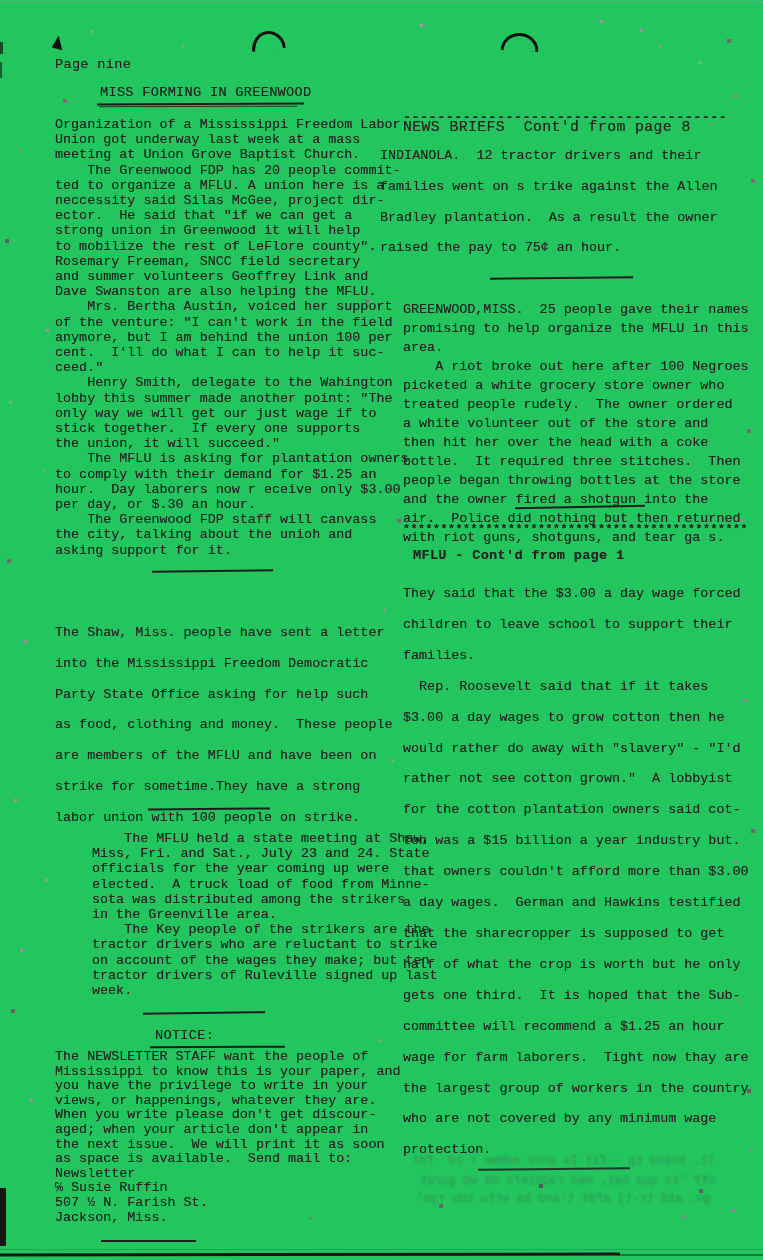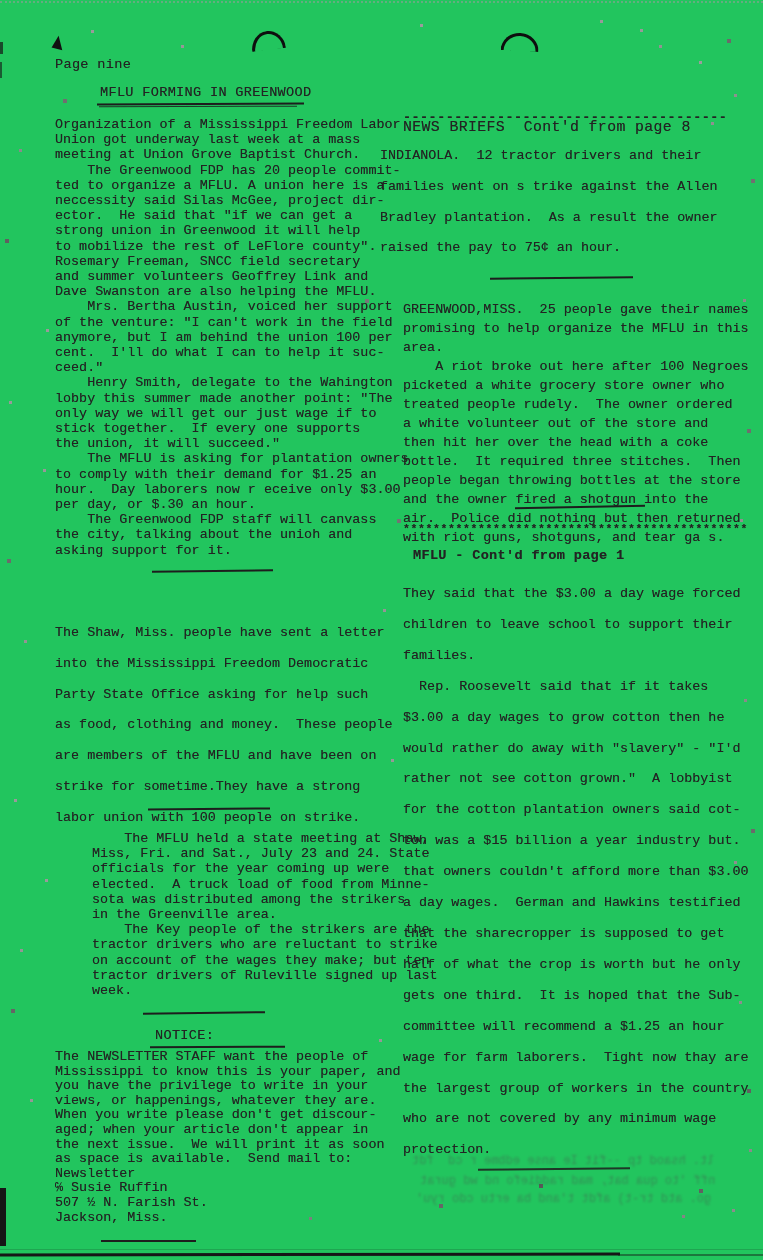--- a/index.html
+++ b/index.html
@@ -88,21 +88,21 @@
   <div class="arc" style="left:251px;top:31px;width:28px;height:16px;transform:rotate(-7deg);"></div>
   <div class="arc" style="left:501px;top:33px;width:32px;height:15px;transform:rotate(3deg);"></div>
   <div class="flag" style="left:53px;top:36px;transform:rotate(14deg);"></div>
 
   <div class="bar" style="left:0;top:42px;width:3px;height:12px;opacity:.7;"></div>
   <div class="bar" style="left:0;top:62px;width:2px;height:16px;opacity:.6;"></div>
   <div class="bar" style="left:0;top:1188px;width:6px;height:58px;"></div>
 
   <div class="tx hd" style="left:55px;top:57px;">Page nine</div>
 
-  <div class="tx hd" style="left:100px;top:85px;">MFLU FORMING IN GREENWOOD</div>
+  <div class="tx hd" style="left:100px;top:85px;">MISS FORMING IN GREENWOOD</div>
   <div class="rule" style="left:97px;top:103px;width:207px;transform:rotate(-0.3deg);"></div>
   <div class="rule soft" style="left:99px;top:106px;width:198px;transform:rotate(-0.2deg);"></div>
 
   <div class="tx ss" style="left:55px;top:117px;font-family:Liberation Mono, monospace;">Organization of a Mississippi Freedom Labor
 Union got underway last week at a mass
 meeting at Union Grove Baptist Church.
     The Greenwood FDP has 20 people commit-
 ted to organize a MFLU. A union here is a
 neccessity said Silas McGee, project dir-
 ector.  He said that "if we can get a

